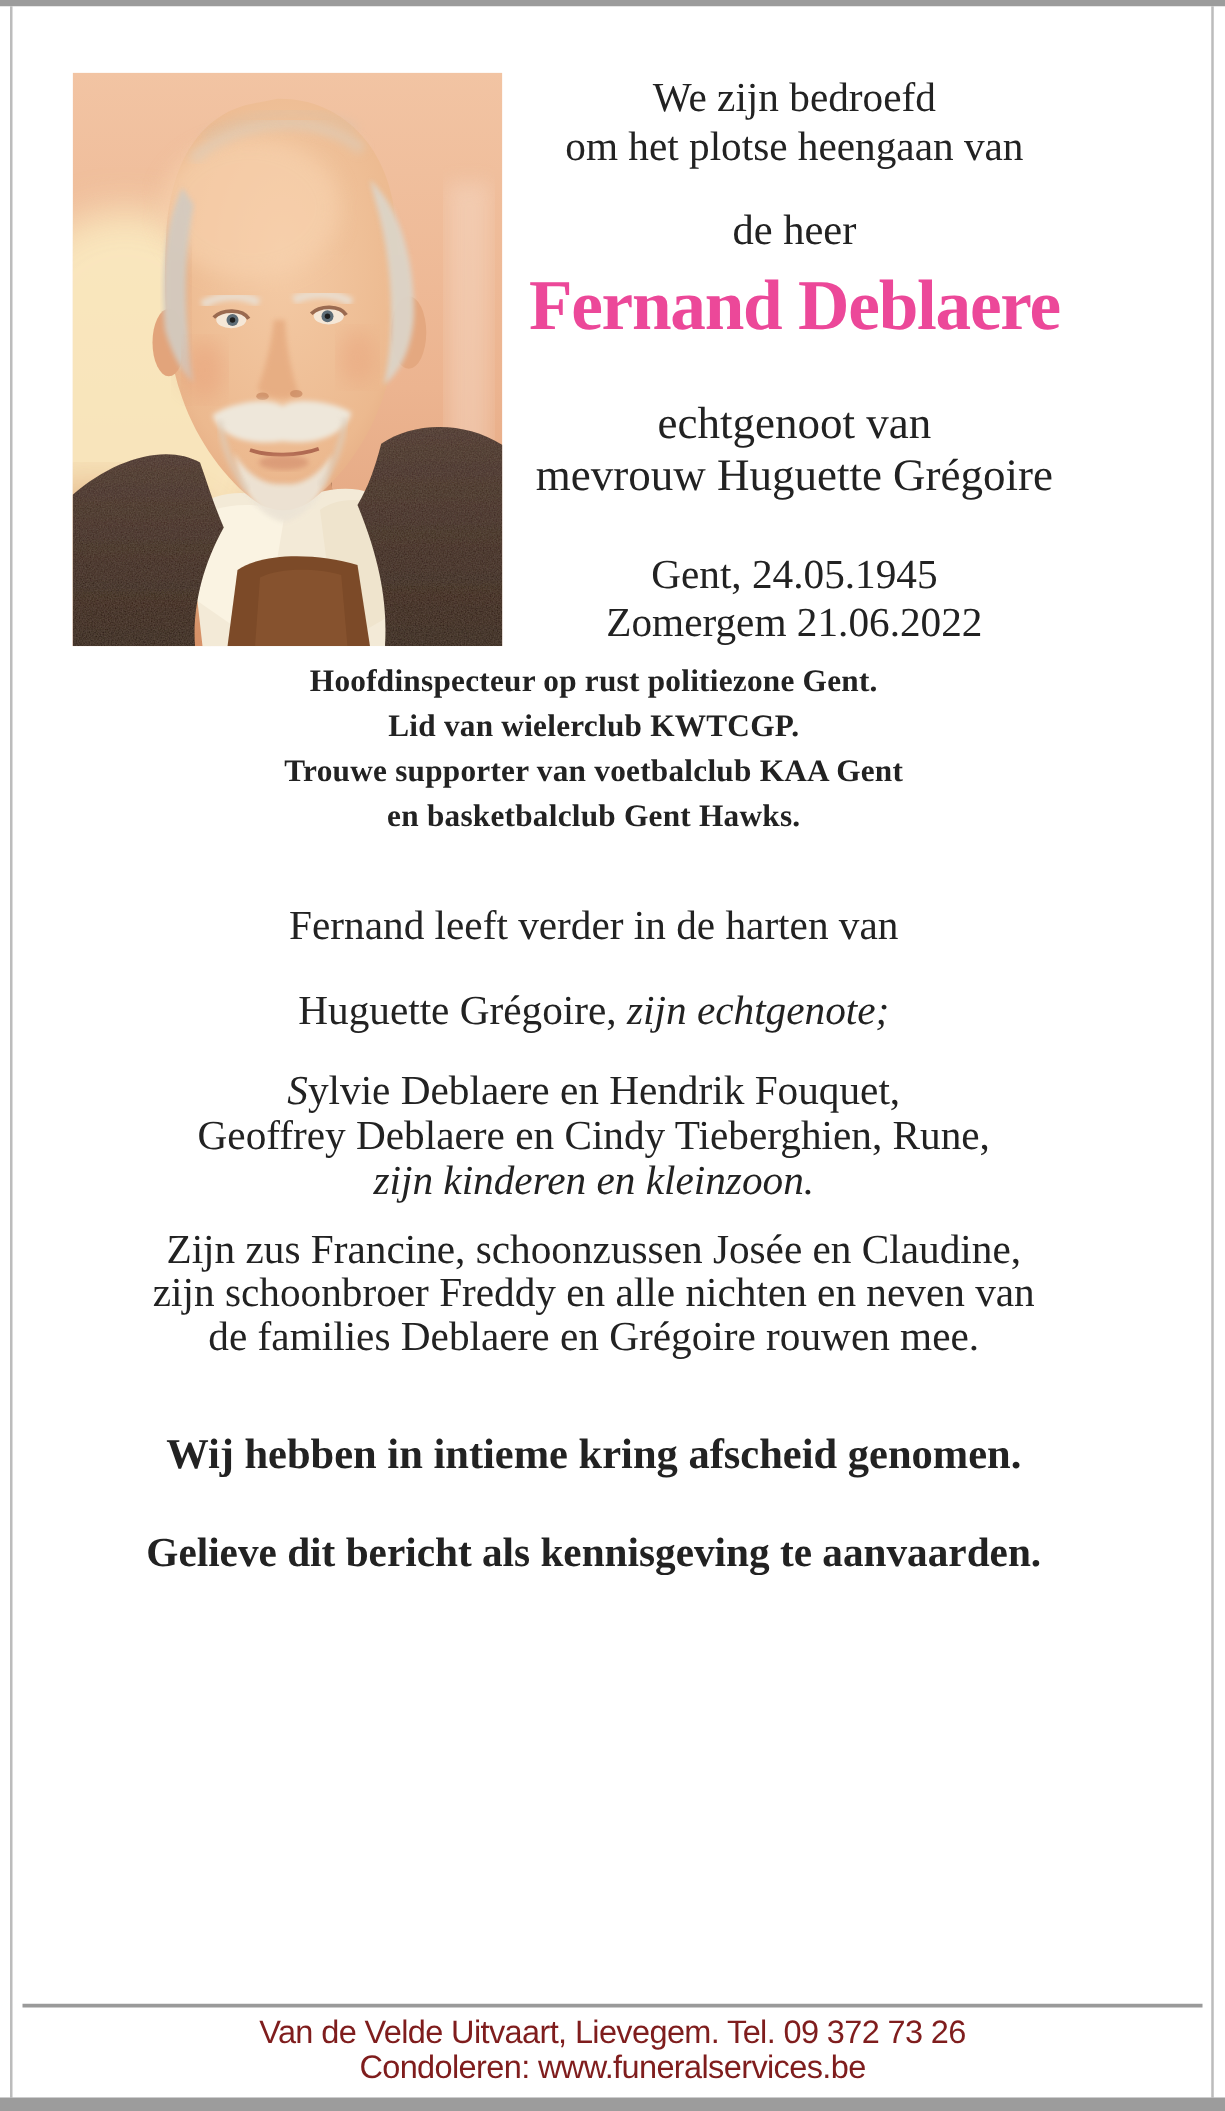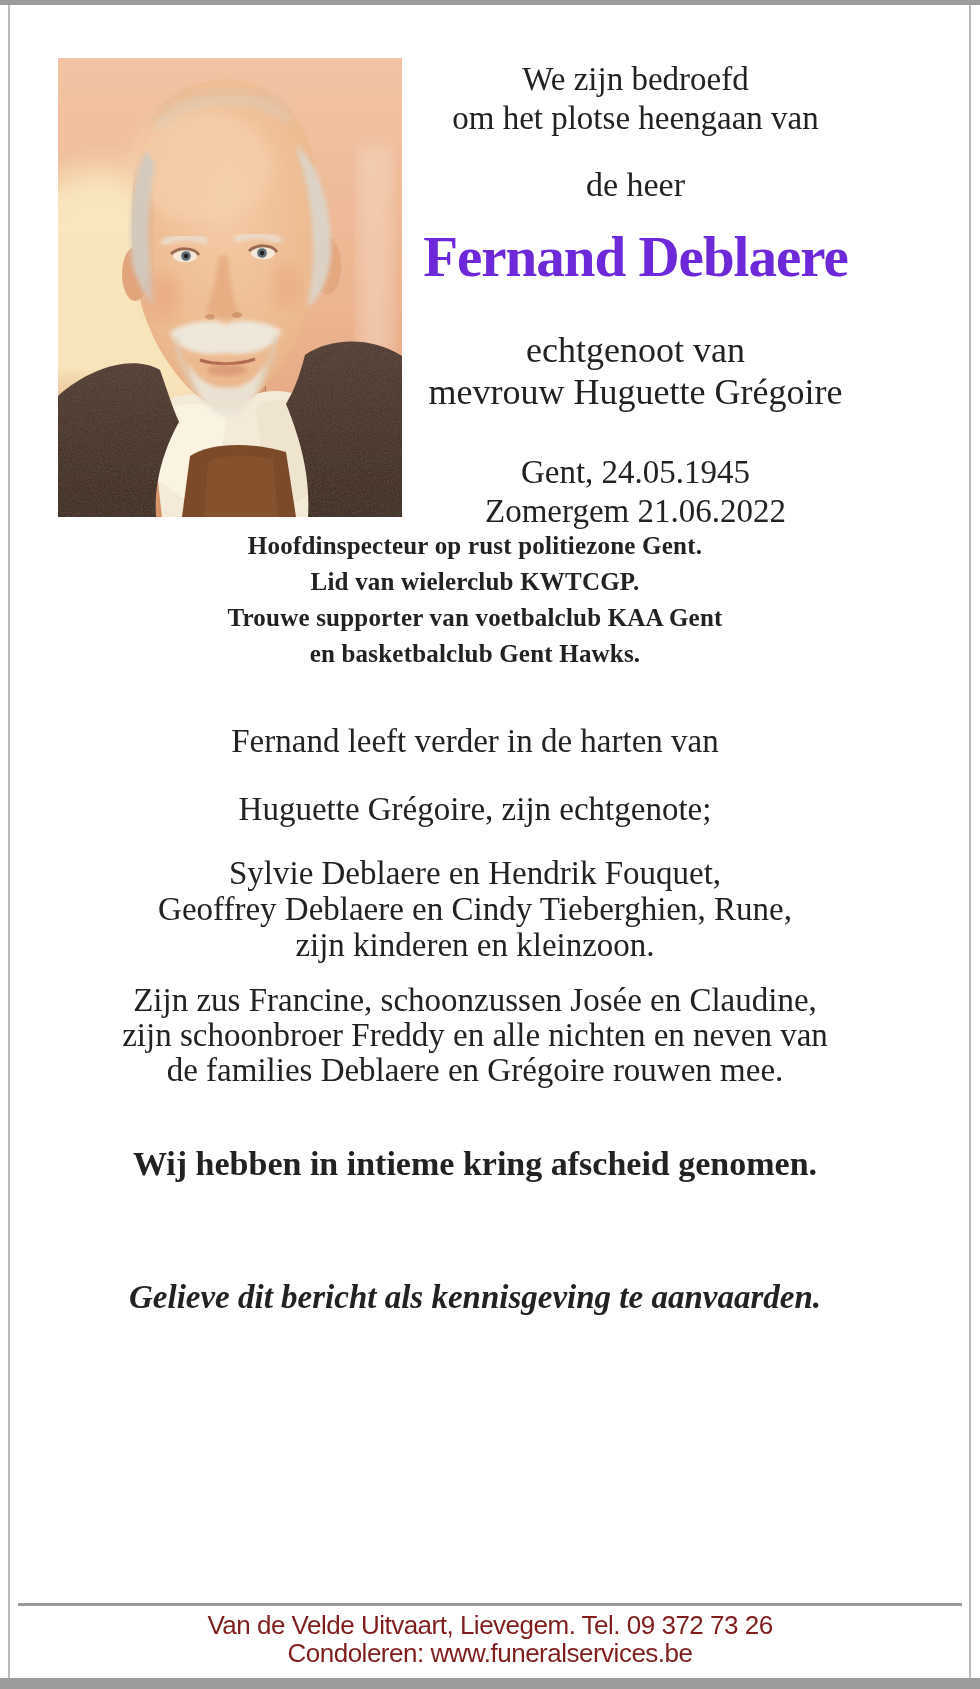--- a/index.html
+++ b/index.html
@@ -15,35 +15,35 @@
   .frame-left   { position:absolute; top:5px; bottom:11px; left:8px;  width:2px; background:#bcbcbc; }
   .frame-right  { position:absolute; top:5px; bottom:11px; right:9px; width:2px; background:#bcbcbc; }
 
   
   .top-section { position:absolute; top:58px; left:58px; right:12px; display:flex; }
   .photo-wrap { width:344px; height:459px; flex:none; overflow:hidden; }
   .header-col { flex:1; padding-right:99px; text-align:center; padding-top:2px; }
 
   .intro      { font-size:33px; line-height:39px; }
   .salutation { margin-top:28px; font-size:34px; }
-  .deceased-name { margin-top:20px; font-size:57px; font-weight:bold; letter-spacing:-1px; color:#6d28d9; }
+  .deceased-name { margin-top:8px; font-size:57px; font-weight:bold; letter-spacing:-1px; color:#ec4899; }
   .spouse     { margin-top:40px; font-size:36px; line-height:42px; }
   .dates      { margin-top:40px; font-size:33px; line-height:39px; }
 
   
   .main { position:absolute; top:528px; left:15px; right:45px; text-align:center; }
   .bio { font-size:25px; font-weight:bold; line-height:36px; letter-spacing:.2px; }
   .sec-intro    { margin-top:50px; font-size:33px; line-height:38px; }
   .sec-spouse   { margin-top:30px; font-size:33px; line-height:38px; }
   .sec-children { margin-top:27px; font-size:33px; line-height:36px; }
   .sec-relatives{ margin-top:20px; font-size:33px; line-height:35px; }
   .farewell     { margin-top:57px; font-size:34px; font-weight:bold; line-height:38px; }
-  .acknowledge  { margin-top:95px; font-size:33px; font-weight:bold; font-style:italic; line-height:38px; }
+  .acknowledge  { margin-top:41px; font-size:33px; font-weight:bold; line-height:38px; }
   .correspondence { margin-top:60px; font-size:33px; line-height:35px; }
-  .it { }
+  .it { font-style:italic; }
 
   
   .rule { position:absolute; top:1603px; left:18px; right:18px; height:3px; background:#9a9a9a; }
   .footer {
     position:absolute; top:1611px; left:0; right:0; text-align:center;
     font-family:"Liberation Sans", sans-serif; font-size:26px; line-height:28px;
     color:#7f1d1d; letter-spacing:-.5px;
   }
 </style>
 </head>

